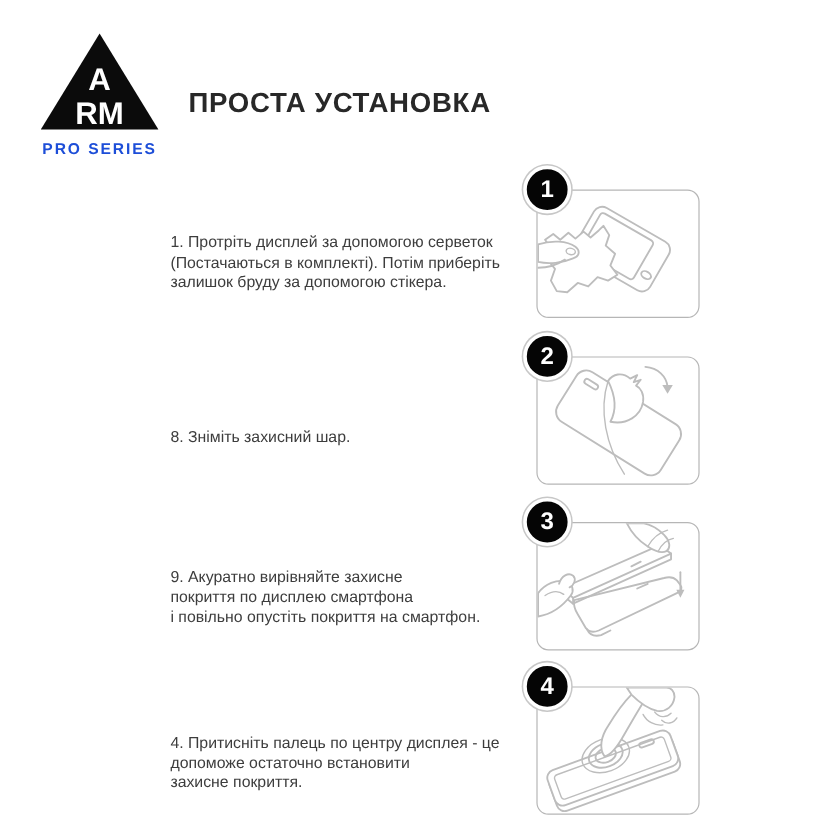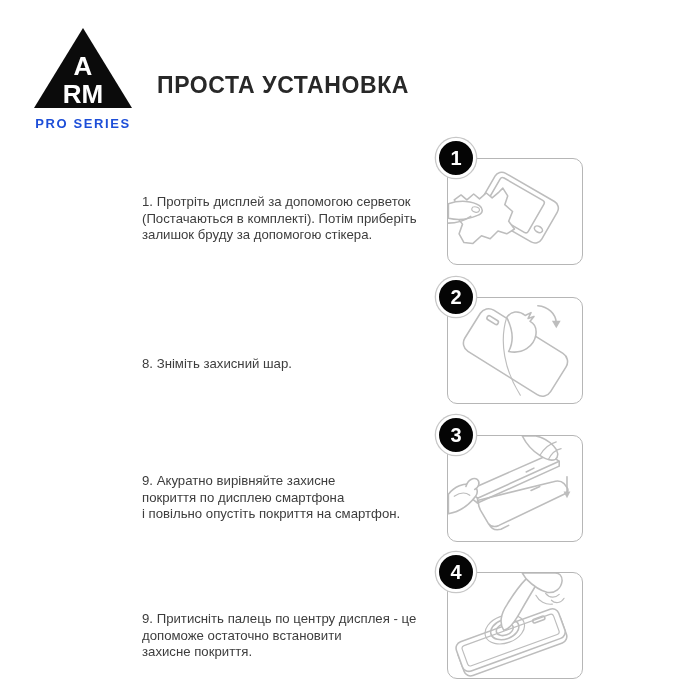--- a/index.html
+++ b/index.html
@@ -143,21 +143,21 @@
         </g>
         <g>
           <path d="M 122,42 L 122,58"></path>
           <polygon class="ah" points="122,64 118.5,57 125.5,57"></polygon>
         </g>
       </svg>
     </div>
   </section>
 
   <section>
-    <p class="step-text t4">9. Притисніть палець по центру дисплея - це
+    <p class="step-text t4">4. Притисніть палець по центру дисплея - це
 допоможе остаточно встановити
 захисне покриття.</p>
     <div class="figure f4">
       <div class="badge">4</div>
       <svg class="art" viewBox="0 0 136 107">
         <g transform="rotate(-20 64 69)">
           <rect class="w" x="8" y="58" width="112" height="32" rx="7"></rect>
           <rect class="w" x="8" y="53" width="112" height="32" rx="7"></rect>
           <rect class="thin" x="14" y="58" width="100" height="22" rx="3"></rect>
           <rect x="92" y="57" width="13" height="4" rx="2"></rect>

